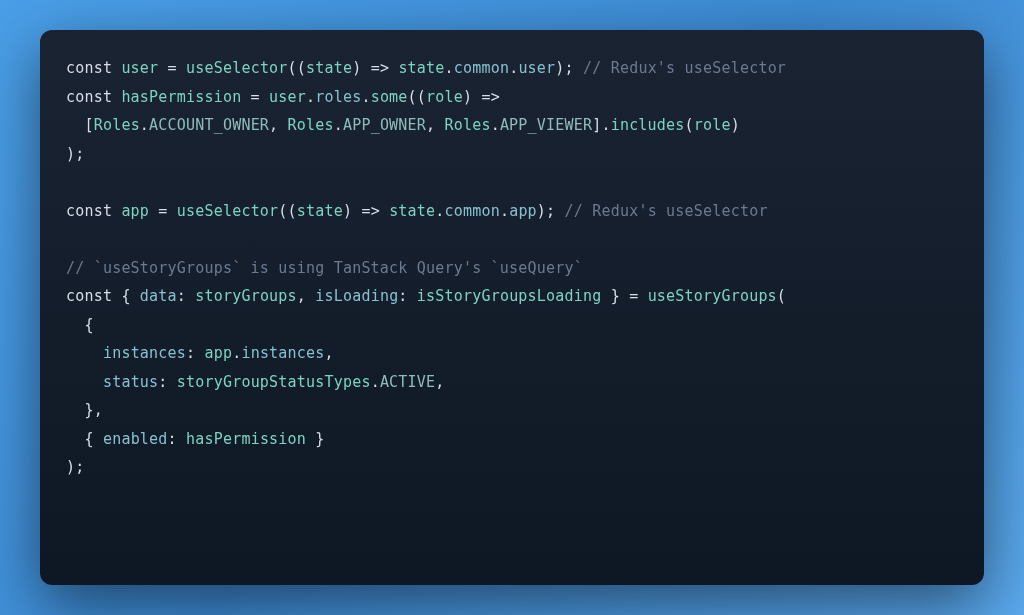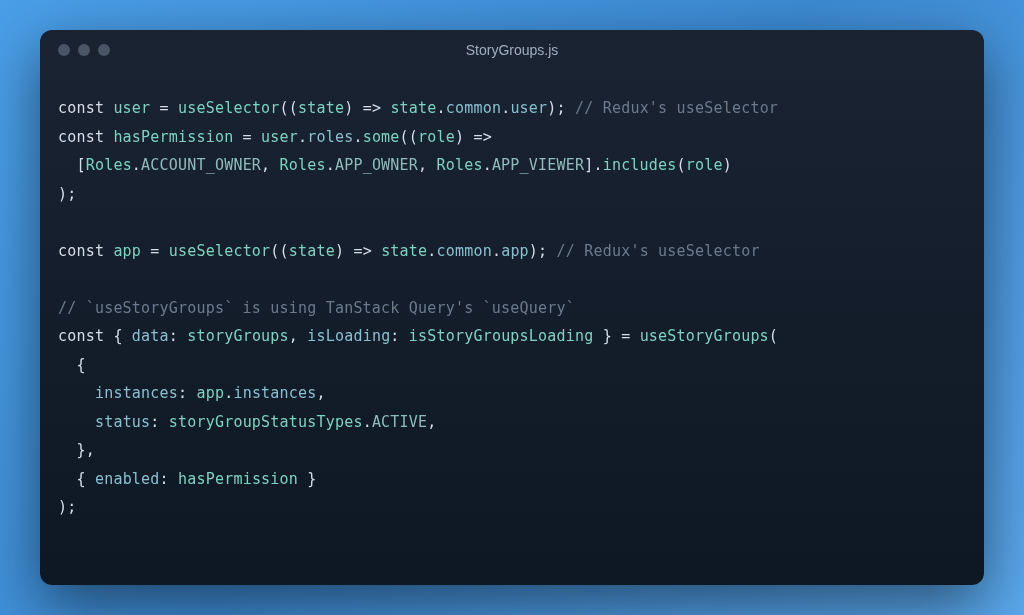--- a/index.html
+++ b/index.html
@@ -38,48 +38,40 @@
   }
   .title {
     position: absolute;
     left: 50%;
     transform: translateX(-50%);
     color: #a0aec0;
     font-size: 14px;
     font-family: -apple-system, BlinkMacSystemFont, 'Segoe UI', sans-serif;
   }
   .code {
-    padding: 24px 18px;
+    padding: 24px 26px;
     font-size: 15px;
     line-height: 1.9;
     white-space: pre;
     color: #e2e8f0;
     letter-spacing: 0.2px;
   }
   .kw { color: #d8dee9; }
   .ident { color: #7dd3c0; }
   .prop { color: #88c0d0; }
   .upper { color: #8fbcbb; }
   .op { color: #d8dee9; }
   .punc { color: #d8dee9; }
   .comment { color: #6b7a8f; }
   .paren { color: #d8dee9; }
 </style>
 </head>
 <body>
 
 <div class="window">
-  <div class="titlebar">
-    <div class="traffic-lights">
-      <div class="traffic-light"></div>
-      <div class="traffic-light"></div>
-      <div class="traffic-light"></div>
-    </div>
-    <div class="title">StoryGroups.js</div>
-  </div>
   <div class="code"><span class="kw">const</span> <span class="ident">user</span><span class="op"> = </span><span class="ident">useSelector</span><span class="paren">((</span><span class="ident">state</span><span class="paren">)</span><span class="op"> =&gt; </span><span class="ident">state</span><span class="punc">.</span><span class="prop">common</span><span class="punc">.</span><span class="prop">user</span><span class="punc">);</span><span class="comment"> // Redux's useSelector</span>
 <span class="kw">const</span> <span class="ident">hasPermission</span><span class="op"> = </span><span class="ident">user</span><span class="punc">.</span><span class="prop">roles</span><span class="punc">.</span><span class="ident">some</span><span class="paren">((</span><span class="ident">role</span><span class="paren">)</span><span class="op"> =&gt;</span>
 <span>  </span><span class="punc">[</span><span class="ident">Roles</span><span class="punc">.</span><span class="upper">ACCOUNT_OWNER</span><span class="punc">, </span><span class="ident">Roles</span><span class="punc">.</span><span class="upper">APP_OWNER</span><span class="punc">, </span><span class="ident">Roles</span><span class="punc">.</span><span class="upper">APP_VIEWER</span><span class="punc">]</span><span class="punc">.</span><span class="ident">includes</span><span class="paren">(</span><span class="ident">role</span><span class="paren">)</span>
 <span class="punc">);</span>
 <span></span>
 <span class="kw">const</span> <span class="ident">app</span><span class="op"> = </span><span class="ident">useSelector</span><span class="paren">((</span><span class="ident">state</span><span class="paren">)</span><span class="op"> =&gt; </span><span class="ident">state</span><span class="punc">.</span><span class="prop">common</span><span class="punc">.</span><span class="prop">app</span><span class="punc">);</span><span class="comment"> // Redux's useSelector</span>
 <span></span>
 <span class="comment">// `useStoryGroups` is using TanStack Query's `useQuery`</span>
 <span class="kw">const</span><span class="punc"> { </span><span class="prop">data</span><span class="punc">: </span><span class="ident">storyGroups</span><span class="punc">, </span><span class="prop">isLoading</span><span class="punc">: </span><span class="ident">isStoryGroupsLoading</span><span class="punc"> } </span><span class="op">= </span><span class="ident">useStoryGroups</span><span class="paren">(</span>
 <span>  </span><span class="punc">{</span>

